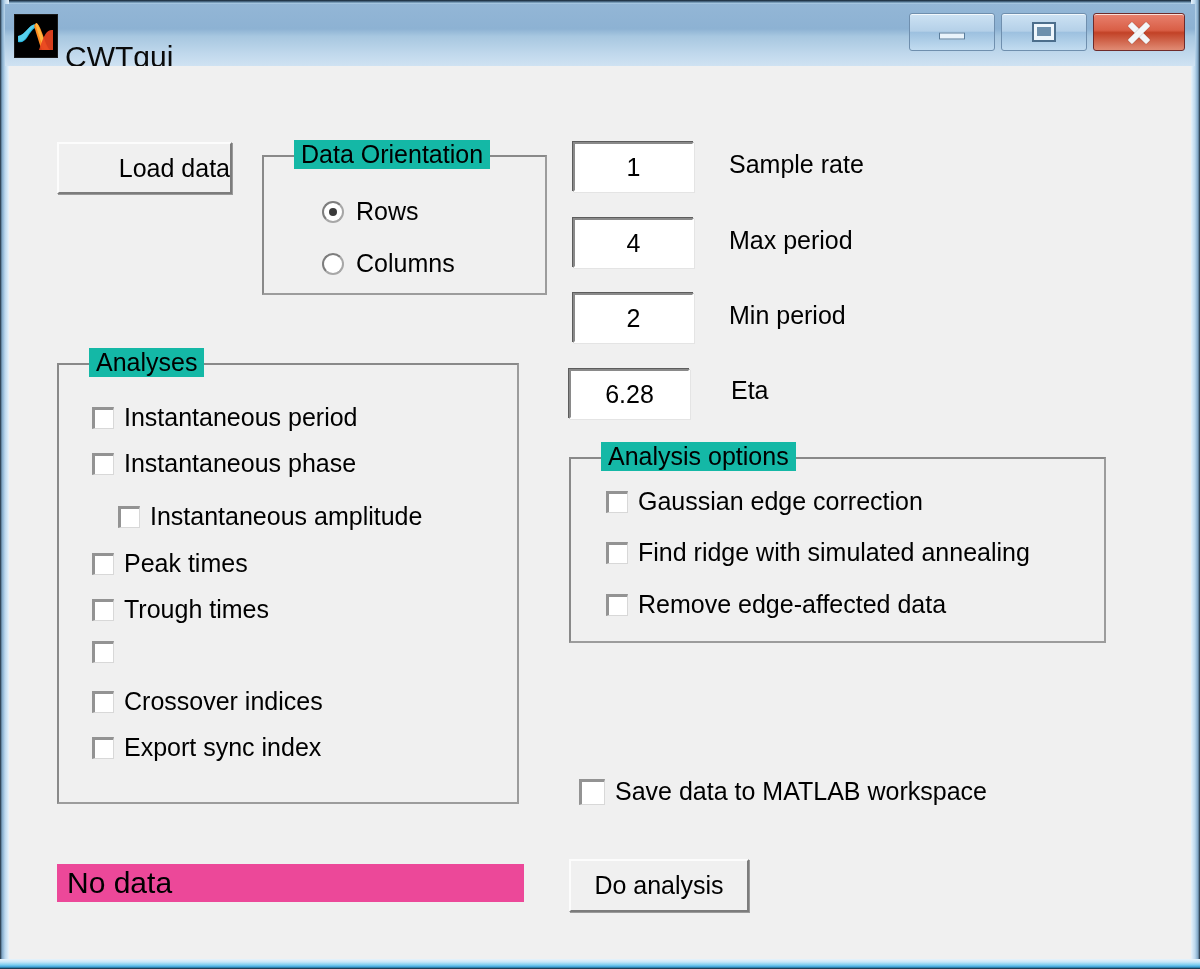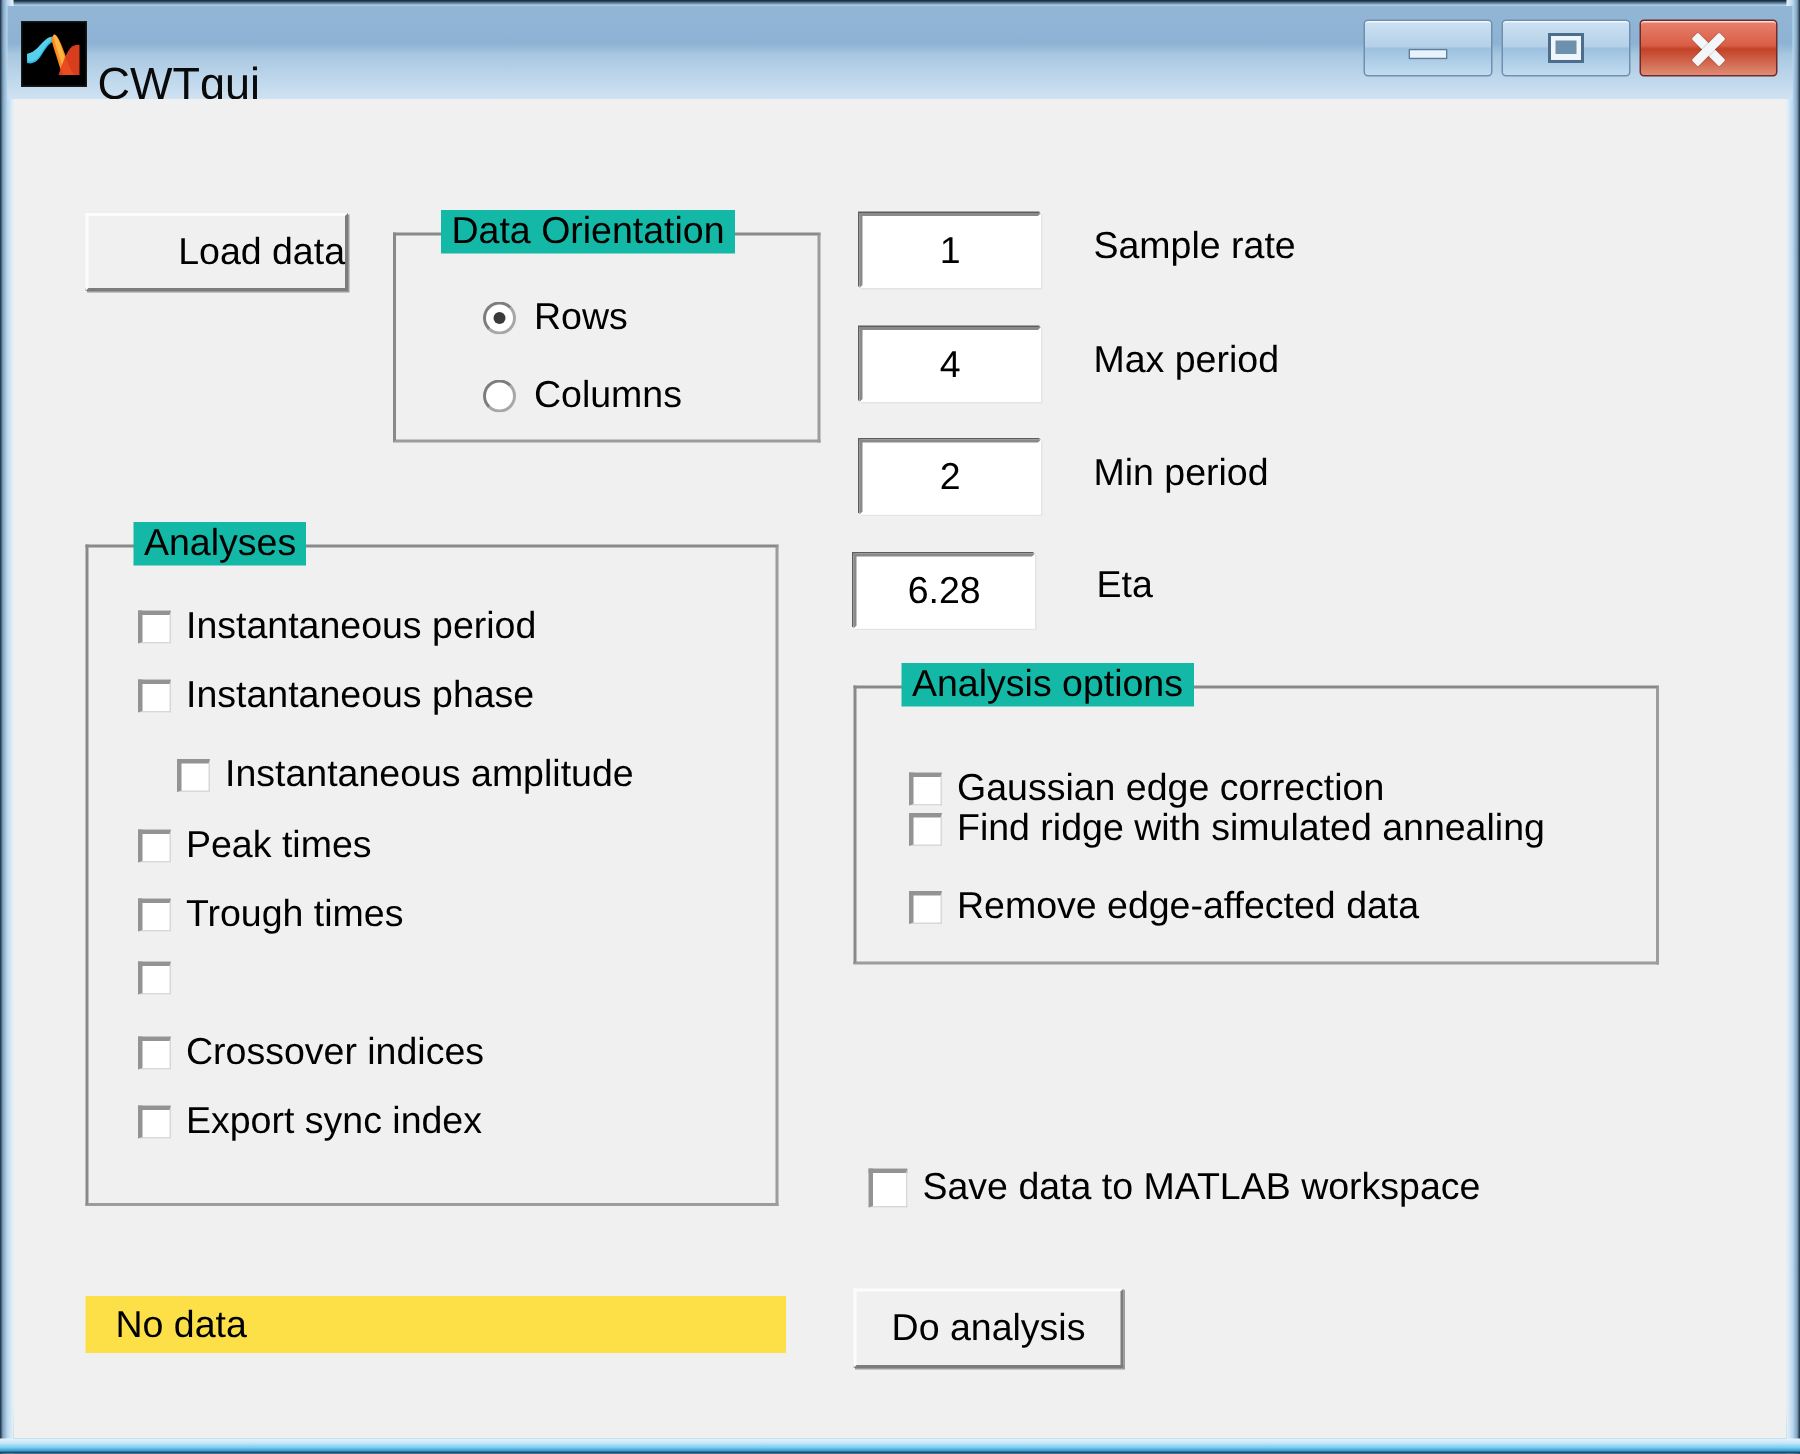--- a/index.html
+++ b/index.html
@@ -284,26 +284,26 @@
     font-size: 25px;
     color: #000000;
     font-family: "Liberation Sans", sans-serif;
     white-space: nowrap;
   }
 
   
   .status-field {
     position: absolute;
     box-sizing: border-box;
-    background: #fde047;
+    background: #ec4899;
     border: none;
     display: flex;
     align-items: center;
-    padding-left: 20px;
-    font-size: 25px;
+    padding-left: 10px;
+    font-size: 30px;
     color: #000000;
     font-family: "Liberation Sans", sans-serif;
   }
 </style>
 </head>
 <body>
 
 <div class="aero-frame">
   <div class="aero-top-edge"></div>
   <div class="aero-left-edge"></div>
@@ -407,21 +407,21 @@
     </div>
     <div class="cb-row" style="left:83px; top:667px;">
       <span class="cb-box"></span>
       <span class="cb-label">Export sync index</span>
     </div>
 
     <div class="panel" style="left:560px; top:391px; width:537px; height:186px;">
       <span class="panel-title" style="left:30px;">Analysis options</span>
     </div>
 
-    <div class="cb-row" style="left:597px; top:421px;margin-top:24px;">
+    <div class="cb-row" style="left:597px; top:421px;">
       <span class="cb-box"></span>
       <span class="cb-label">Gaussian edge correction</span>
     </div>
     <div class="cb-row" style="left:597px; top:472px;">
       <span class="cb-box"></span>
       <span class="cb-label">Find ridge with simulated annealing</span>
     </div>
     <div class="cb-row" style="left:597px; top:524px;">
       <span class="cb-box"></span>
       <span class="cb-label">Remove edge-affected data</span>

